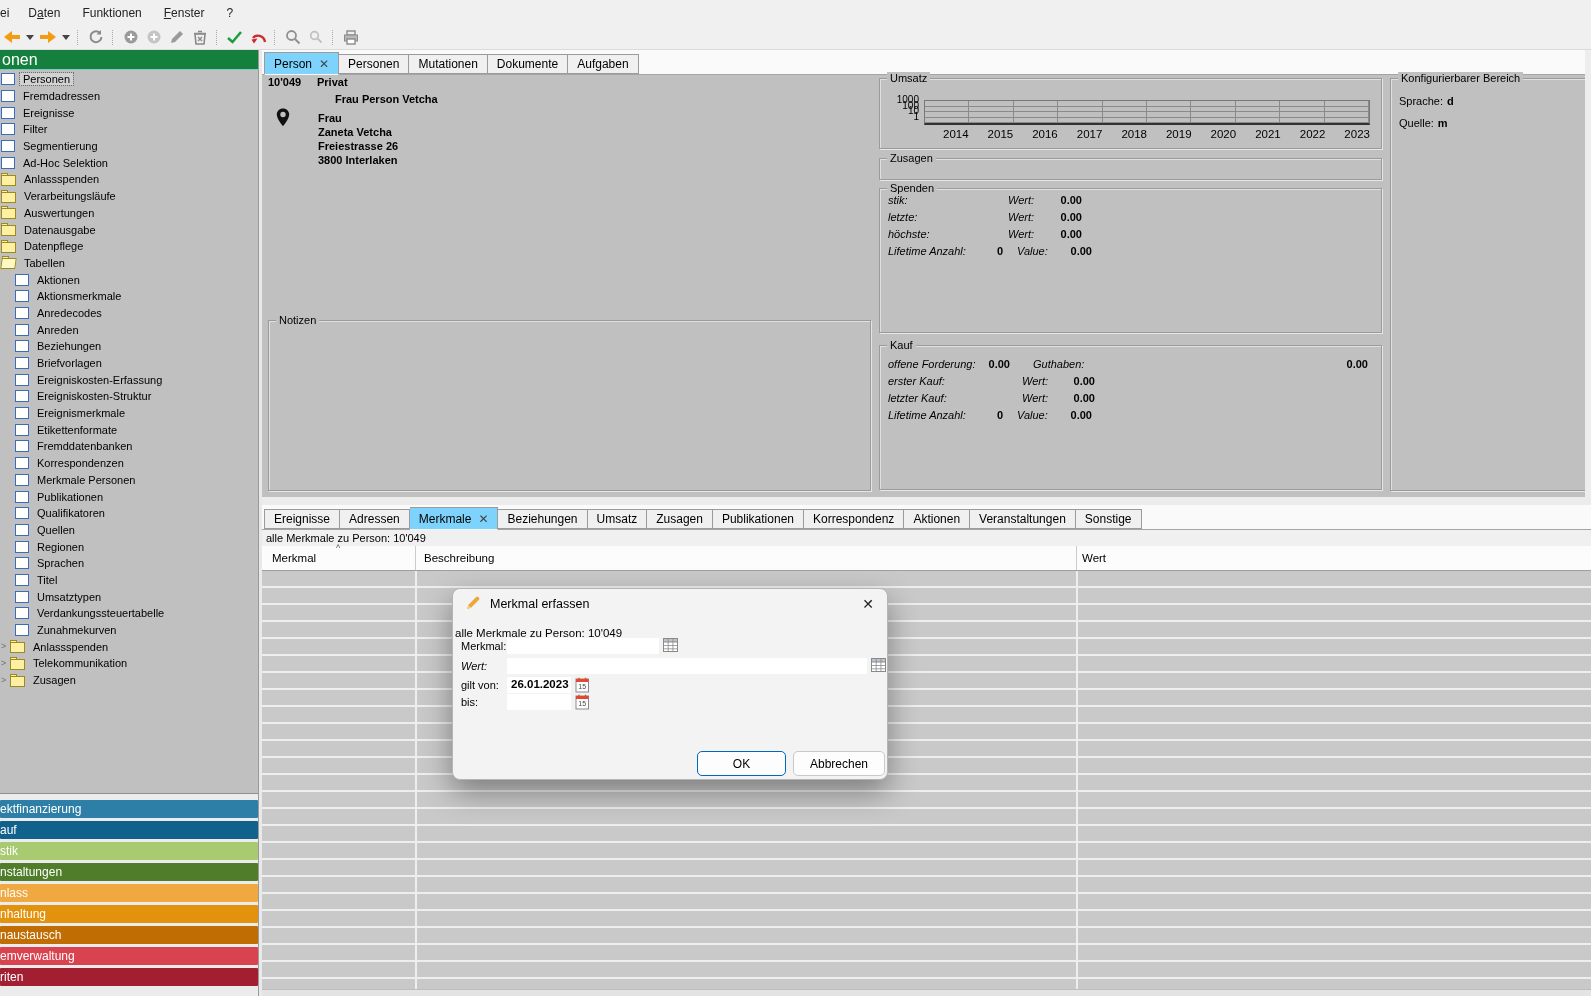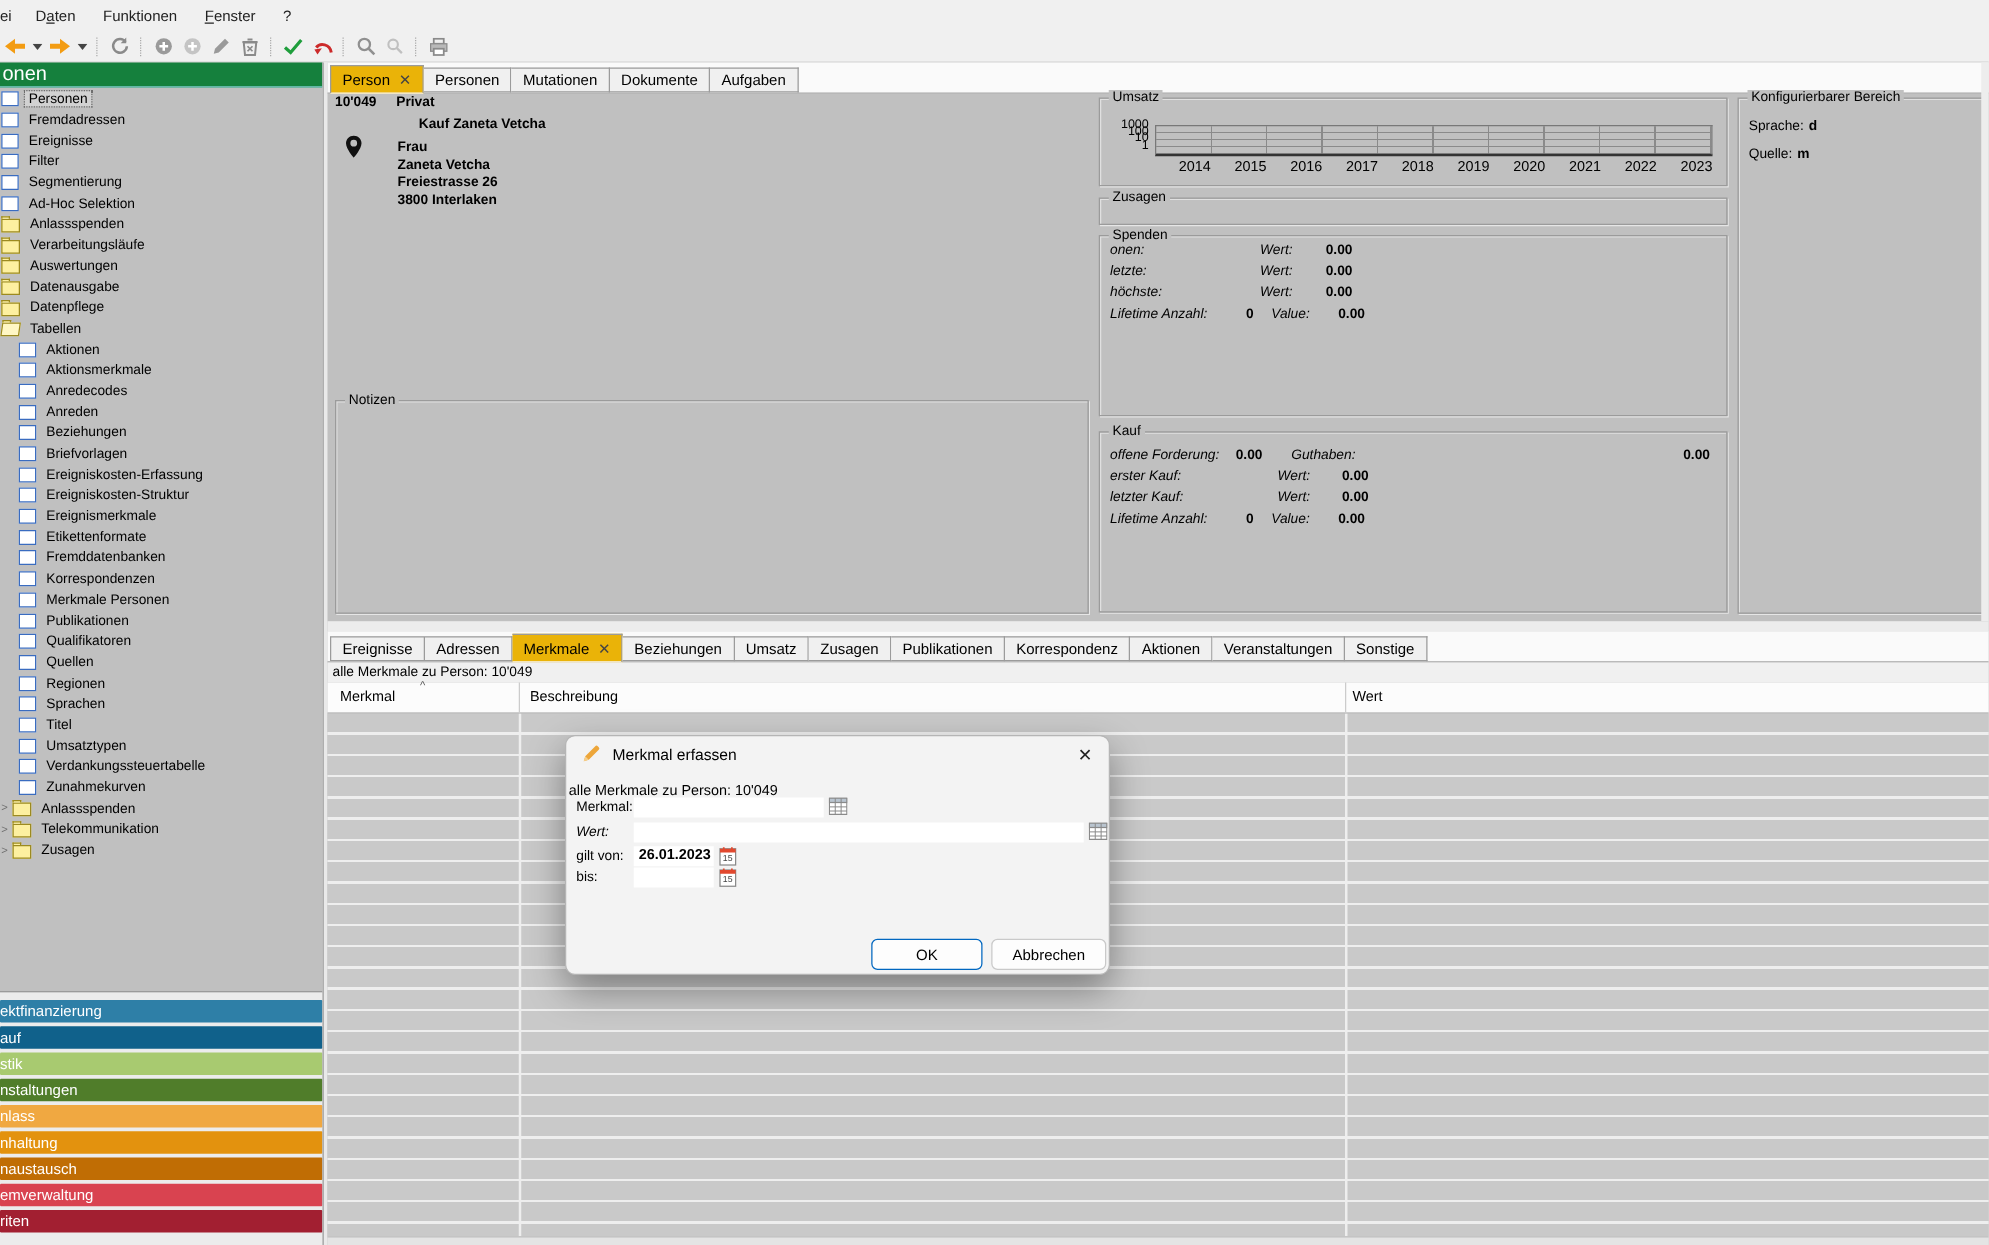--- a/index.html
+++ b/index.html
@@ -28,21 +28,21 @@
   .tree-label{padding:0 3px}
   .tree-item.selected .tree-label{background:#d2d2d2;outline:1px dotted #6e6e6e}
   
   .modules{position:absolute;left:0;top:794px;width:258px;height:202px;background:#ececec}
   .module-bar{position:absolute;left:0;width:258px;height:18px;color:#fff;font-size:12px;display:flex;align-items:center;border-radius:1px;cursor:default}
   .vsplit{position:absolute;left:258px;top:50px;width:4px;height:946px;background:#e9e9e9;border-left:1px solid #9a9a9a}
   
   .tabrow{position:absolute;left:0;right:0;height:24px;background:#fafafa;display:flex;align-items:flex-end;border-bottom:1px solid #a5a5a5;padding-left:2px}
   .tab{height:20px;padding:0 9px;display:flex;align-items:center;gap:7px;font-size:12px;background:#f0f0f0;border:1px solid #9b9b9b;border-left:none;box-sizing:border-box;cursor:default;white-space:nowrap}
   .tab:first-child{border-left:1px solid #9b9b9b}
-  .tab.active{background:#eab308;height:23px;border-bottom:1px solid #f7f7f7;margin-bottom:-1px}
+  .tab.active{background:#7dd3fc;height:23px;border-bottom:1px solid #f7f7f7;margin-bottom:-1px}
   .tab-close{font-size:12px;color:#444;line-height:1}
   
   .main-top{position:absolute;left:262px;top:50px;width:1329px;height:447px;background:#c0c0c0}
   .main-top .tabrow{top:0}
   .b{font-weight:bold}
   .abs{position:absolute}
   .group{position:absolute;border:1px solid #9b9b9b;box-shadow:1px 1px 0 rgba(255,255,255,.6),inset 1px 1px 0 rgba(255,255,255,.5)}
   .group-title{position:absolute;top:-7px;left:7px;background:#c0c0c0;padding:0 3px;font-size:11px;white-space:nowrap}
   #chart-plot{position:absolute;left:662px;top:50px;width:444px;height:22px;border:1px solid #787878;border-bottom:2px solid #333;
     background-image:repeating-linear-gradient(to right,transparent 0 43.4px,#8a8a8a 43.4px 44.4px),
@@ -393,21 +393,21 @@
       <div class="tab">
         <span>Dokumente</span>
       </div>
       <div class="tab">
         <span>Aufgaben</span>
       </div>
     </div>
 
   <div class="abs b" style="left:6px;top:26px">10'049</div>
   <div class="abs b" style="left:55px;top:26px">Privat</div>
-  <div class="abs b" style="left:73px;top:43px">Kauf Zaneta Vetcha</div>
+  <div class="abs b" style="left:73px;top:43px">Frau Person Vetcha</div>
 
   <span class="abs" style="left:14px;top:58px">
     <svg width="14" height="19">
         <path d="M7 0.5 C3.4 0.5 0.8 3.2 0.8 6.6 c0 4.6 6.2 11.6 6.2 11.6 s6.2 -7 6.2 -11.6 C13.2 3.2 10.6 0.5 7 0.5 Z M7 9.2 a2.7 2.7 0 1 1 0 -5.4 a2.7 2.7 0 0 1 0 5.4 Z" fill="#111"></path>
       </svg></span>
   <div class="abs b" style="left:56px;top:61px;line-height:14px">
     <div>Frau</div>
     <div>Zaneta Vetcha</div>
     <div>Freiestrasse 26</div>
     <div>3800 Interlaken</div>
@@ -440,21 +440,21 @@
       <span>2023</span>
     </div>
 
   <div class="group" style="left:617px;top:108px;width:501px;height:20px">
     <div class="group-title">Zusagen</div>
   </div>
 
   <div class="group" style="left:617px;top:138px;width:501px;height:143px">
     <div class="group-title">Spenden</div>
     <div class="kv-row" style="top:5px">
-      <span class="kl">onen:</span>
+      <span class="kl">stik:</span>
       <span class="km">Wert:</span>
       <span class="kv">0.00</span>
     </div>
     <div class="kv-row" style="top:22px">
       <span class="kl">letzte:</span>
       <span class="km">Wert:</span>
       <span class="kv">0.00</span>
     </div>
     <div class="kv-row" style="top:39px">
       <span class="kl">höchste:</span>

